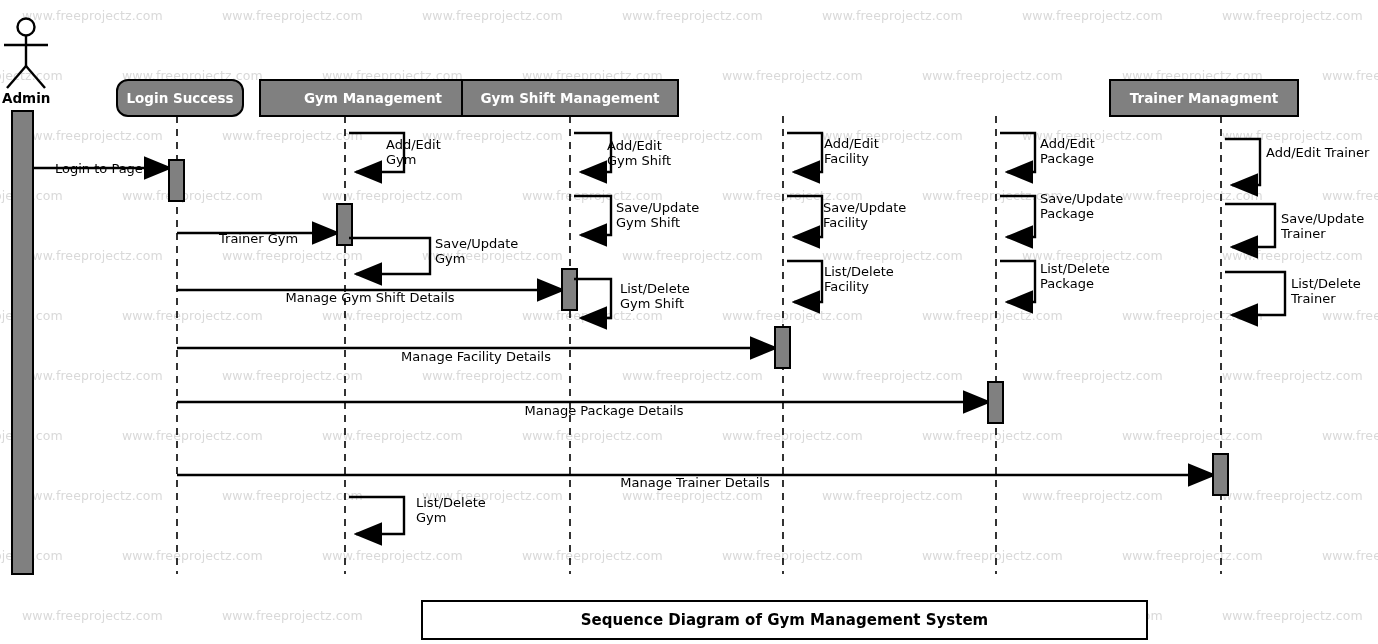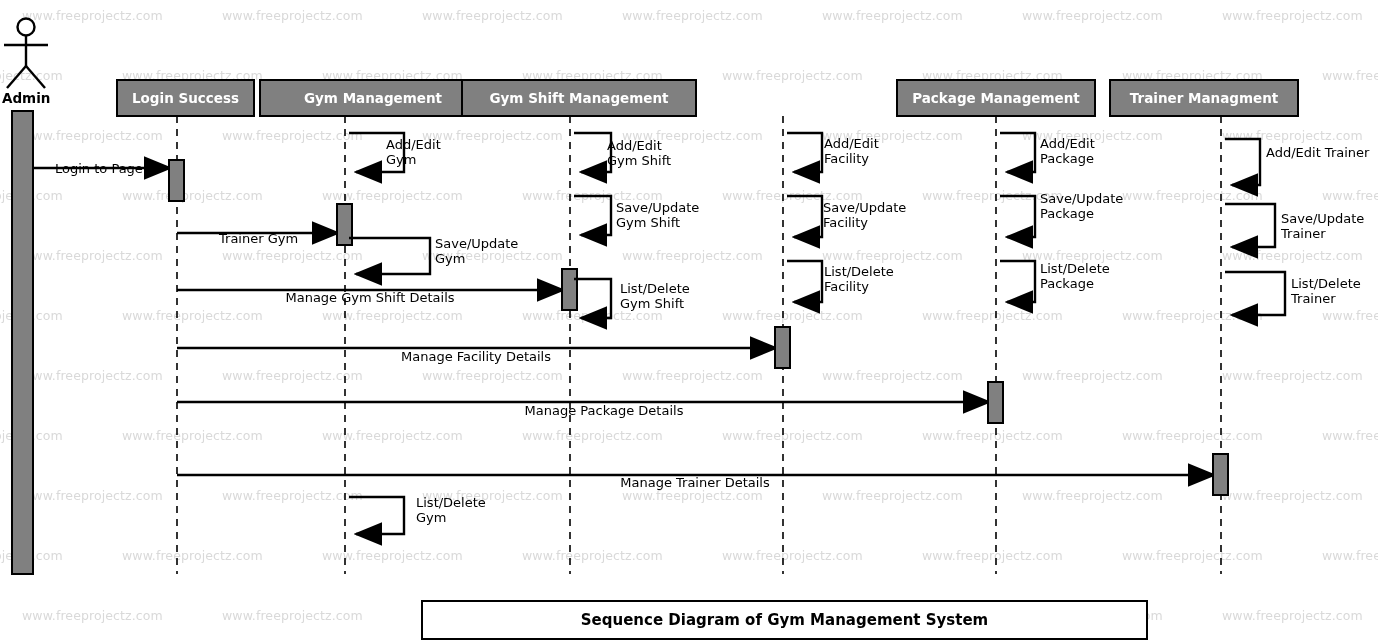--- a/index.html
+++ b/index.html
@@ -278,31 +278,28 @@
       <path d="M 1225 139 L 1260 139 L 1260 185 L 1232 185" marker-end="url(#arrowSolidL)"></path>
       <path d="M 1225 204 L 1275 204 L 1275 247 L 1232 247" marker-end="url(#arrowSolidL)"></path>
       <path d="M 1225 272 L 1285 272 L 1285 315 L 1232 315" marker-end="url(#arrowSolidL)"></path>
     </g>
   </svg>
 
   <div id="overlay">
 
     <div class="actor-label" style="left:2px; top:90px;">Admin</div>
 
-    <div class="lifeline-head" style="left:116px; top:79px; width:139px;">
+    <div class="lifeline-head" style="left:116px; top:79px; width:128px;border-radius:12px;">
       <span>Login Success</span>
     </div>
     <div class="lifeline-head" style="left:259px; top:79px; width:228px;">
       <span>Gym Management</span>
     </div>
-    <div class="lifeline-head" style="left:461px; top:79px; width:236px;">
+    <div class="lifeline-head" style="left:461px; top:79px; width:218px;">
       <span>Gym Shift Management</span>
-    </div>
-    <div class="lifeline-head" style="left:896px; top:79px; width:200px;">
-      <span>Package Management</span>
     </div>
     <div class="lifeline-head" style="left:1109px; top:79px; width:190px;">
       <span>Trainer Managment</span>
     </div>
 
     <div class="msg-label" style="left:55px; top:161px;">Login to Page</div>
     <div class="msg-label" style="left:219px; top:231px;">Trainer Gym</div>
     <div class="msg-label center" style="left:370px; top:290px;">Manage Gym Shift Details</div>
     <div class="msg-label center" style="left:476px; top:349px;">Manage Facility Details</div>
     <div class="msg-label center" style="left:584px; top:403px;padding-left:40px;">Manage Package Details</div>

